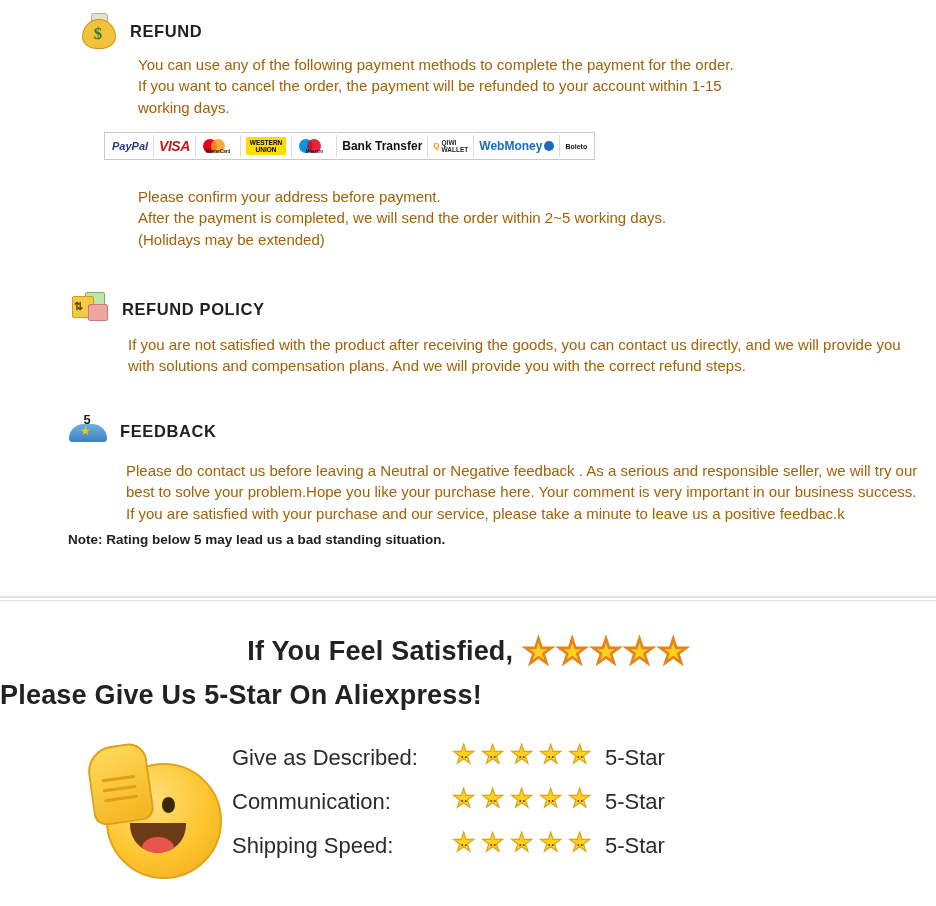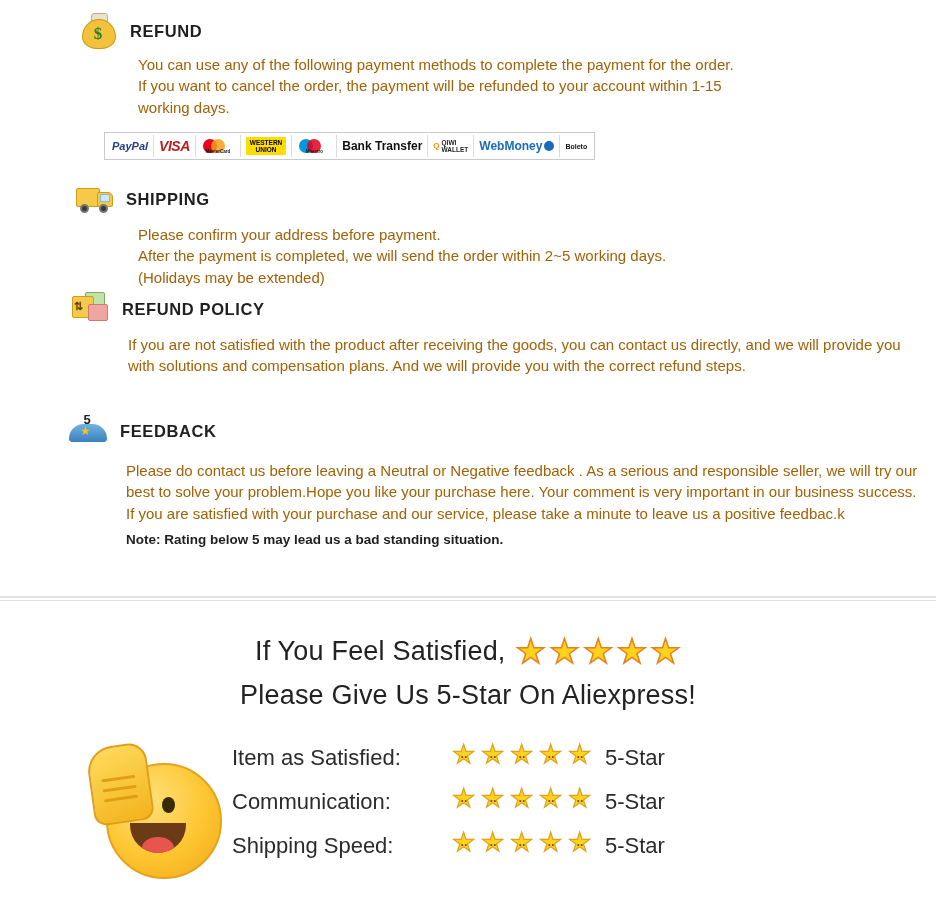--- a/index.html
+++ b/index.html
@@ -236,23 +236,22 @@
     position: absolute;
     left: 0;
     top: 600px;
     width: 936px;
     height: 306px;
     background: #ffffff;
     border-top: 1px solid #dfdfdf;
     box-sizing: border-box;
   }
   .sat-line {
-    text-align: center;
     font-size: 27px;
-    font-weight: normal;
+    font-weight: bold;
     color: #222;
     letter-spacing: 0.2px;
   }
   .sat-line1 {
     position: absolute;
     left: 0; top: 33px;
     width: 936px;
     display: flex;
     align-items: center;
     justify-content: center;
@@ -429,30 +428,20 @@
             <span>
               <span class="barcode"></span>
               <span class="boleto">Boleto</span>
             </span>
           </div>
         </div>
       </div>
     </div>
 
     <div class="section" style="left:74px; top:180px; width:830px;">
-      <div class="sec-head">
-        <div class="sec-icon icon-truck">
-          <div class="body"></div>
-          <div class="cab"></div>
-          <div class="win"></div>
-          <div class="w1"></div>
-          <div class="w2"></div>
-        </div>
-        <div class="sec-title">SHIPPING</div>
-      </div>
       <div class="sec-body" style="margin-left:64px; margin-top:6px; width:720px; white-space:pre-line;">Please confirm your address before payment.
 After the payment is completed, we will send the order within 2~5 working days.
 (Holidays may be extended)</div>
     </div>
 
     <div class="section" style="left:70px; top:290px; width:840px;">
       <div class="sec-head">
         <div class="sec-icon icon-refund">
           <div class="sq2"></div>
           <div class="sq1"></div>
@@ -468,21 +457,21 @@
       <div class="sec-head">
         <div class="sec-icon icon-feedback">
           <div class="fan"></div>
           <div class="num">5</div>
           <div class="star-top">★</div>
         </div>
         <div class="sec-title">FEEDBACK</div>
       </div>
       <div class="sec-body" style="margin-left:58px; margin-top:10px; width:800px; white-space:pre-line;">Please do contact us before leaving a Neutral or Negative  feedback . As a serious and responsible seller, we will try our best to solve your problem.Hope you like your purchase here. Your comment is very important in our business success.
 If you are satisfied with your purchase and our service,  please take a minute to leave us  a positive feedbac.k</div>
-      <div class="sec-note" style="margin-left:58px;">Note: Rating below 5 may lead us a bad standing situation.</div>
+      <div class="sec-note" style="">Note: Rating below 5 may lead us a bad standing situation.</div>
     </div>
   </div>
 
   <div class="sat-panel">
 
     <div class="sat-line sat-line1">
       <span>If You Feel Satisfied,</span>
       <span class="star-row">
         <span class="star">★</span>
         <span class="star">★</span>
@@ -500,21 +489,21 @@
       <div class="eye-open"></div>
       <div class="mouth">
           <div class="tongue"></div>
         </div>
       <div class="thumb"></div>
     </div>
 
     <div class="ratings">
 
       <div class="rate-row">
-        <span class="rate-label">Item as Satisfied:</span>
+        <span class="rate-label">Give as Described:</span>
         <span class="smiley-stars">
           <span class="sstar">
               <span class="glyph">★</span>
               <span class="eyes">••</span>
             </span>
           <span class="sstar">
               <span class="glyph">★</span>
               <span class="eyes">••</span>
             </span>
           <span class="sstar">

